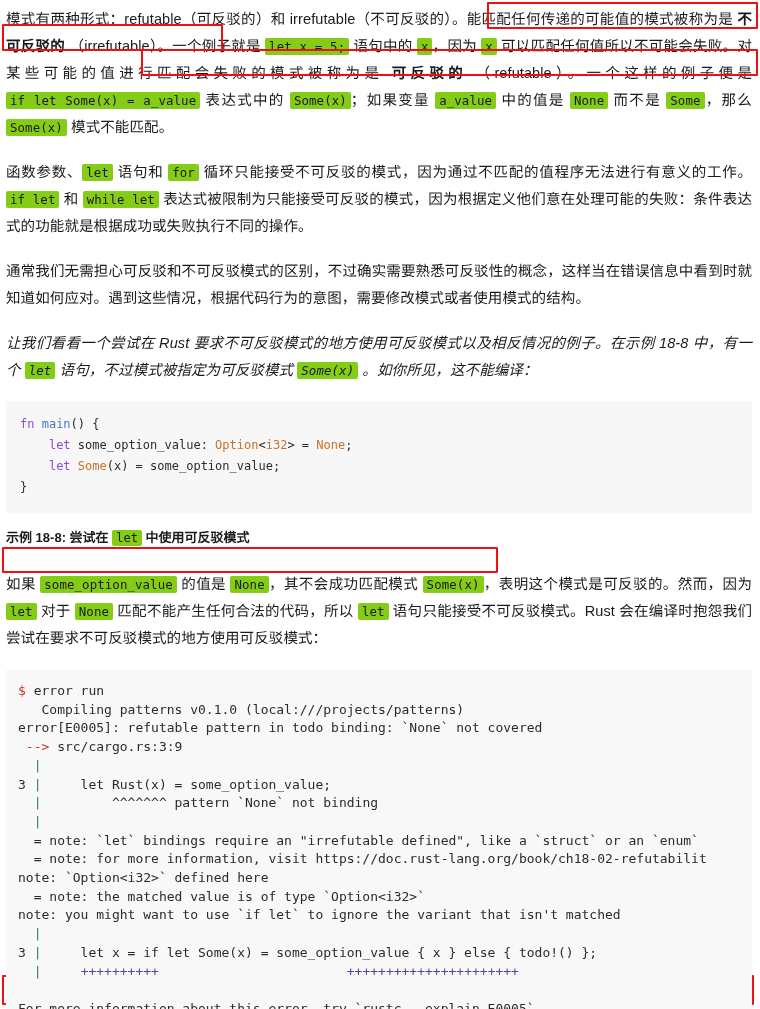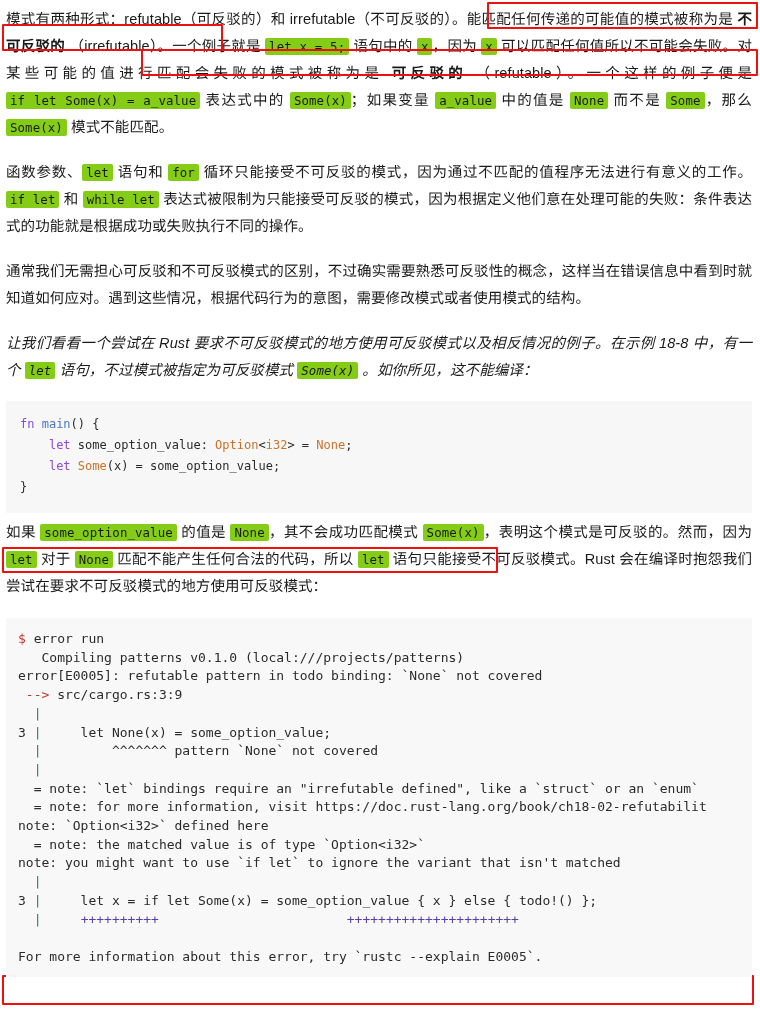--- a/index.html
+++ b/index.html
@@ -136,31 +136,32 @@
 
   <p class="para tight"><span>让我们看看一个尝试在 Rust 要求不可反驳模式的地方使用可反驳模式以及相反情况的例子。在示例 18-8 中，有一个 </span><code class="ic">let</code><span> 语句，不过模式被指定为可反驳模式 </span><code class="ic">Some(x)</code><span> 。如你所见，这不能编译：</span></p>
 
   <div class="codeblock">
     <pre><code id="rust-code"><span class="kw">fn </span><span class="fnname">main</span><span class="pl">() {</span>
 <span class="pl">    </span><span class="kw">let </span><span class="pl">some_option_value: </span><span class="ty">Option</span><span class="pl">&lt;</span><span class="ty">i32</span><span class="pl">&gt; = </span><span class="ty">None</span><span class="pl">;</span>
 <span class="pl">    </span><span class="kw">let </span><span class="ty">Some</span><span class="pl">(x) = some_option_value;</span>
 <span class="pl">}</span></code></pre>
   </div>
 
+  <div class="caption"><span>示例 18-8: 尝试在 </span><code class="ic">let</code><span> 中使用可反驳模式</span></div>
 
   <p class="para"><span>如果 </span><code class="ic">some_option_value</code><span> 的值是 </span><code class="ic">None</code><span>，其不会成功匹配模式 </span><code class="ic">Some(x)</code><span>，表明这个模式是可反驳的。然而，因为 </span><code class="ic">let</code><span> 对于 </span><code class="ic">None</code><span> 匹配不能产生任何合法的代码，所以 </span><code class="ic">let</code><span> 语句只能接受不可反驳模式。Rust 会在编译时抱怨我们尝试在要求不可反驳模式的地方使用可反驳模式：</span></p>
 
   <div class="termwrap">
     <pre><code id="term-code"><span class="t-dollar">$</span><span class="pl"> error run</span>
 <span class="pl">   Compiling patterns v0.1.0 (local:///projects/patterns)</span>
 <span class="pl">error[E0005]: refutable pattern in todo binding: `None` not covered</span>
 <span class="pl"> </span><span class="t-arrow">--&gt;</span><span class="pl"> src/cargo.rs:3:9</span>
 <span class="pl">  </span><span class="t-pipe">|</span>
-<span class="pl">3 </span><span class="t-pipe">|</span><span class="pl">     let None(x) = some_option_value;</span>
-<span class="pl">  </span><span class="t-pipe">|</span><span class="pl">         ^^^^^^^ pattern `None` not covered</span>
+<span class="pl">3 </span><span class="t-pipe">|</span><span class="pl">     let Rust(x) = some_option_value;</span>
+<span class="pl">  </span><span class="t-pipe">|</span><span class="pl">         ^^^^^^^ pattern `None` not binding</span>
 <span class="pl">  </span><span class="t-pipe">|</span>
 <span class="pl">  = note: `let` bindings require an "irrefutable defined", like a `struct` or an `enum`</span>
 <span class="pl">  = note: for more information, visit https://doc.rust-lang.org/book/ch18-02-refutabilit</span>
 <span class="pl">note: `Option&lt;i32&gt;` defined here</span>
 <span class="pl">  = note: the matched value is of type `Option&lt;i32&gt;`</span>
 <span class="pl">note: you might want to use `if let` to ignore the variant that isn't matched</span>
 <span class="pl">  </span><span class="t-pipe">|</span>
 <span class="pl">3 </span><span class="t-pipe">|</span><span class="pl">     let x = if let Some(x) = some_option_value { x } else { todo!() };</span>
 <span class="pl">  </span><span class="t-pipe">|</span><span class="pl">     </span><span class="t-plus">++++++++++</span><span class="pl">                        </span><span class="t-plus">++++++++++++++++++++++</span>
 <span class="pl"></span>

